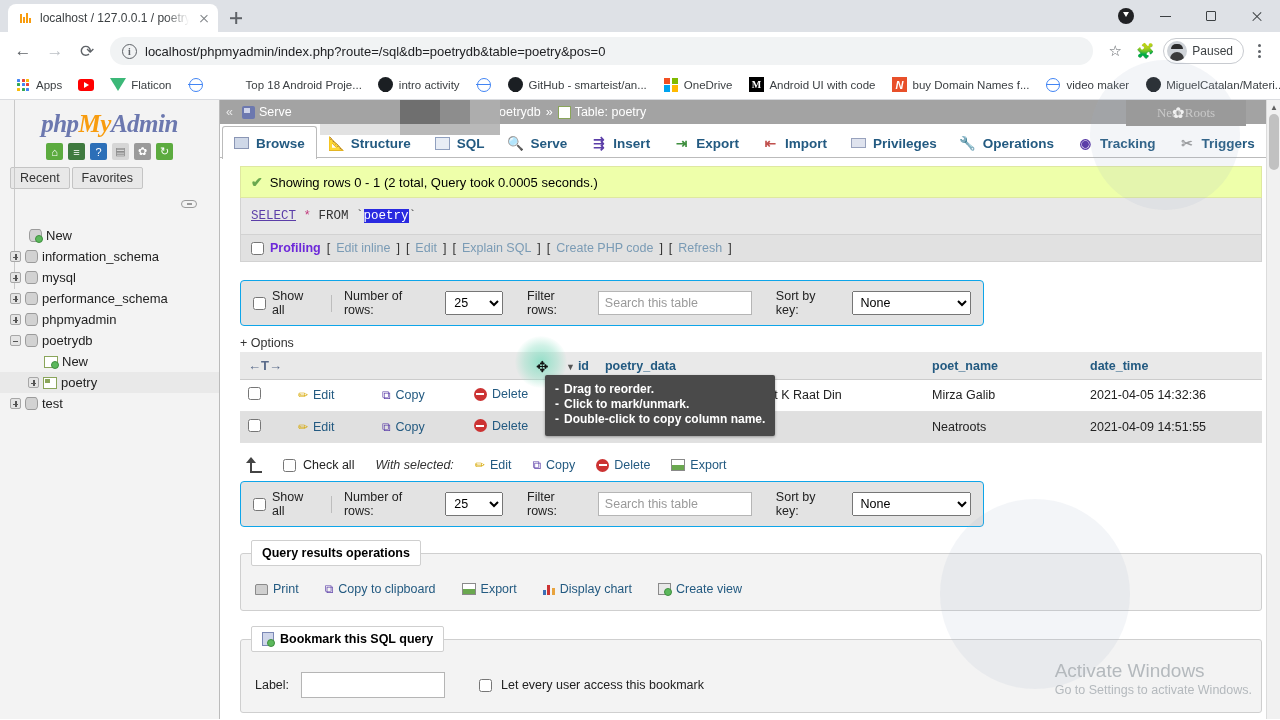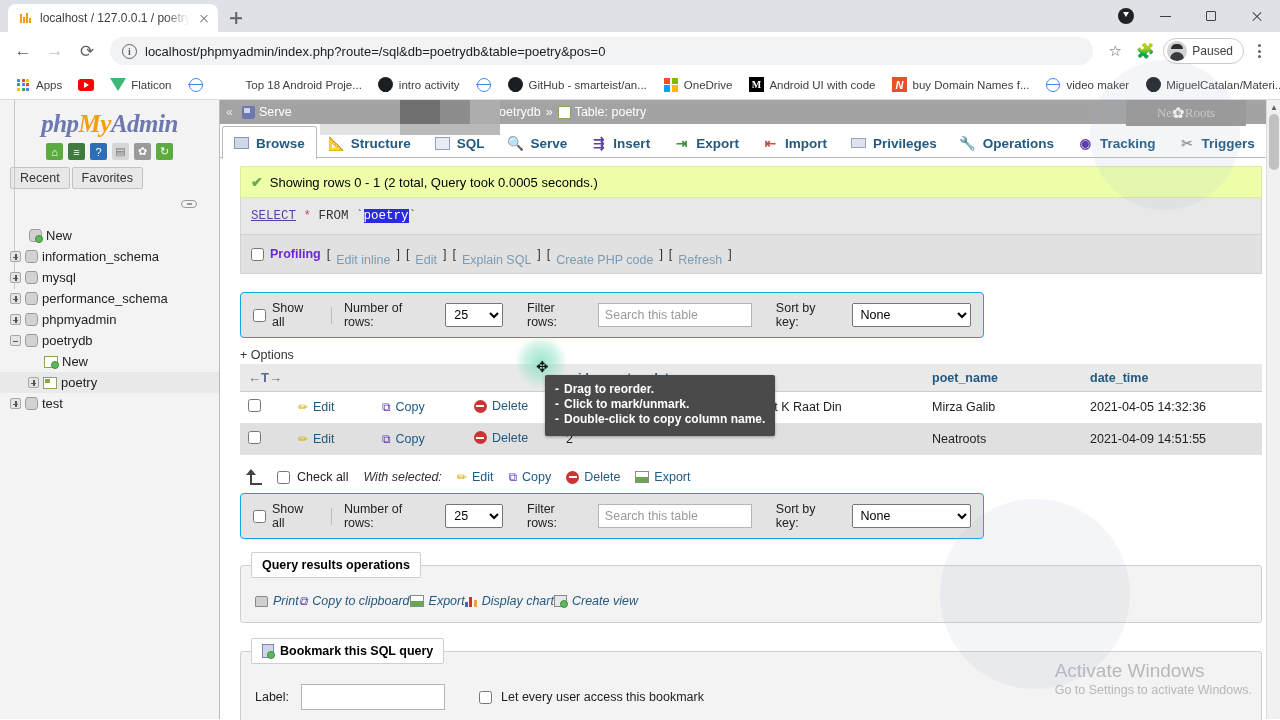--- a/index.html
+++ b/index.html
@@ -188,21 +188,21 @@
   .sql-box { background: #e8e8e8; border: 1px solid #d2d2d2; border-top: none; padding: 11px 10px;
              font-family: "Liberation Mono", monospace; font-size: 12.5px; }
   .kw { color: #5b3ea8; text-decoration: underline; }
   .star-tok { color: #c2387c; }
   .kw2 { color: #333; }
   .sel-tok { background: #2a2ae0; color: #fff; }
   .tick { color: #444; }
 
   .profiling-bar { background: #e1e1e1; border: 1px solid #d2d2d2; border-top: none; padding: 6px 10px;
                    font-size: 12.5px; display: flex; align-items: center; gap: 6px; color: #333; }
-  .profiling-bar a { color: #7a9bb5; text-decoration: none; margin-top: 12px; }
+  .profiling-bar a { color: #7a9bb5; text-decoration: none; }
   .profiling-bar .strong { font-weight: bold; color: #6d28d9; }
 
   .optbar { background: #e3e3e3; border: 1px solid #0ea5e9; border-radius: 4px; margin-top: 18px;
             padding: 8px 12px; display: flex; align-items: center; gap: 10px; font-size: 12.5px; }
   .optbar .sep { width: 1px; height: 17px; background: #bdbdbd; margin: 0 2px; }
   .optbar label { display: flex; align-items: center; gap: 6px; }
   select.mini { font-size: 12.5px; padding: 2px 4px; height: 24px; width: 58px;
                 font-family: "Liberation Sans", sans-serif; }
   select.wide { font-size: 12.5px; padding: 2px 4px; height: 24px; width: 120px;
                 font-family: "Liberation Sans", sans-serif; }
@@ -225,34 +225,34 @@
   .act { display: inline-flex; align-items: center; gap: 5px; color: #235a81; font-size: 12.5px; }
   .ic-pencil { color: #d6a700; font-size: 12px; }
   .ic-copy { color: #5b3ea8; font-size: 12px; }
   .ic-del { width: 13px; height: 13px; border-radius: 50%; background: #cc3333; position: relative;
             display:inline-block; }
   .ic-del::after { content:""; position:absolute; left:2.5px; top:5.5px; width:8px; height:2px; background:#fff; }
   .ic-exp { width: 14px; height: 12px; background: linear-gradient(#fff 50%, #6aa84f 50%);
             border: 1px solid #8a8a8a; display: inline-block; }
   .sort-caret { color: #555; font-size: 9px; margin-right: 3px; }
 
-  .withsel { display: flex; align-items: center; gap: 15px; padding: 14px 0 6px; font-size: 12.5px; }
+  .withsel { display: flex; align-items: center; gap: 21px; padding: 14px 0 6px; font-size: 12.5px; }
   .arrow-up { width: 22px; height: 16px; position: relative; }
   .arrow-up::before { content:""; position:absolute; left:10px; top:3px; width:1.6px; height:13px; background:#444; }
   .arrow-up::after { content:""; position:absolute; left:10px; bottom:0; width:12px; height:1.6px; background:#444; }
   .arrow-head { position:absolute; left:6px; top:0; width:0; height:0;
     border-left:5px solid transparent; border-right:5px solid transparent; border-bottom:6px solid #444; }
   .withsel em { font-style: italic; color: #333; }
 
   .fieldset { border: 1px solid #cfcfcf; border-radius: 3px; margin-top: 22px; background: #f3f3f3;
               position: relative; padding: 16px 14px 14px; }
   .legend { position: absolute; top: -14px; left: 10px; background: #fff; border: 1px solid #cfcfcf;
             border-radius: 2px; padding: 5px 10px; font-size: 12.5px; font-weight: bold; color: #000;
             display: flex; align-items: center; gap: 6px; }
-  .ops-row { display: flex; align-items: flex-end; font-size: 12.5px; font-style: italic; }
+  .ops-row { display: flex; align-items: flex-end; gap: 26px; font-size: 12.5px; }
   .ops-row .act { color: #235a81; }
   .ic-print { width: 13px; height: 11px; background: #cfcfcf; border: 1px solid #8a8a8a;
               border-radius: 2px 2px 0 0; display:inline-block; }
   .ic-chart { display:inline-flex; align-items:flex-end; gap:1.5px; height: 12px; }
   .ic-chart i { display:block; width:3px; background:#3b6fb6; }
   .ic-view { width: 13px; height: 12px; background:#e8e8e8; border:1px solid #8a8a8a; position:relative; display:inline-block; }
   .ic-view::after { content:""; position:absolute; right:-2px; bottom:-2px; width:6px;height:6px;border-radius:50%;
     background:#5cb85c; border:1px solid #3f8f3f; }
   .ic-book { width: 12px; height: 14px; background: #cfd6ea; border: 1px solid #7b88b5; position:relative; display:inline-block; }
   .ic-book::after { content:""; position:absolute; right:-2px; bottom:-2px; width:6px;height:6px;border-radius:50%;

